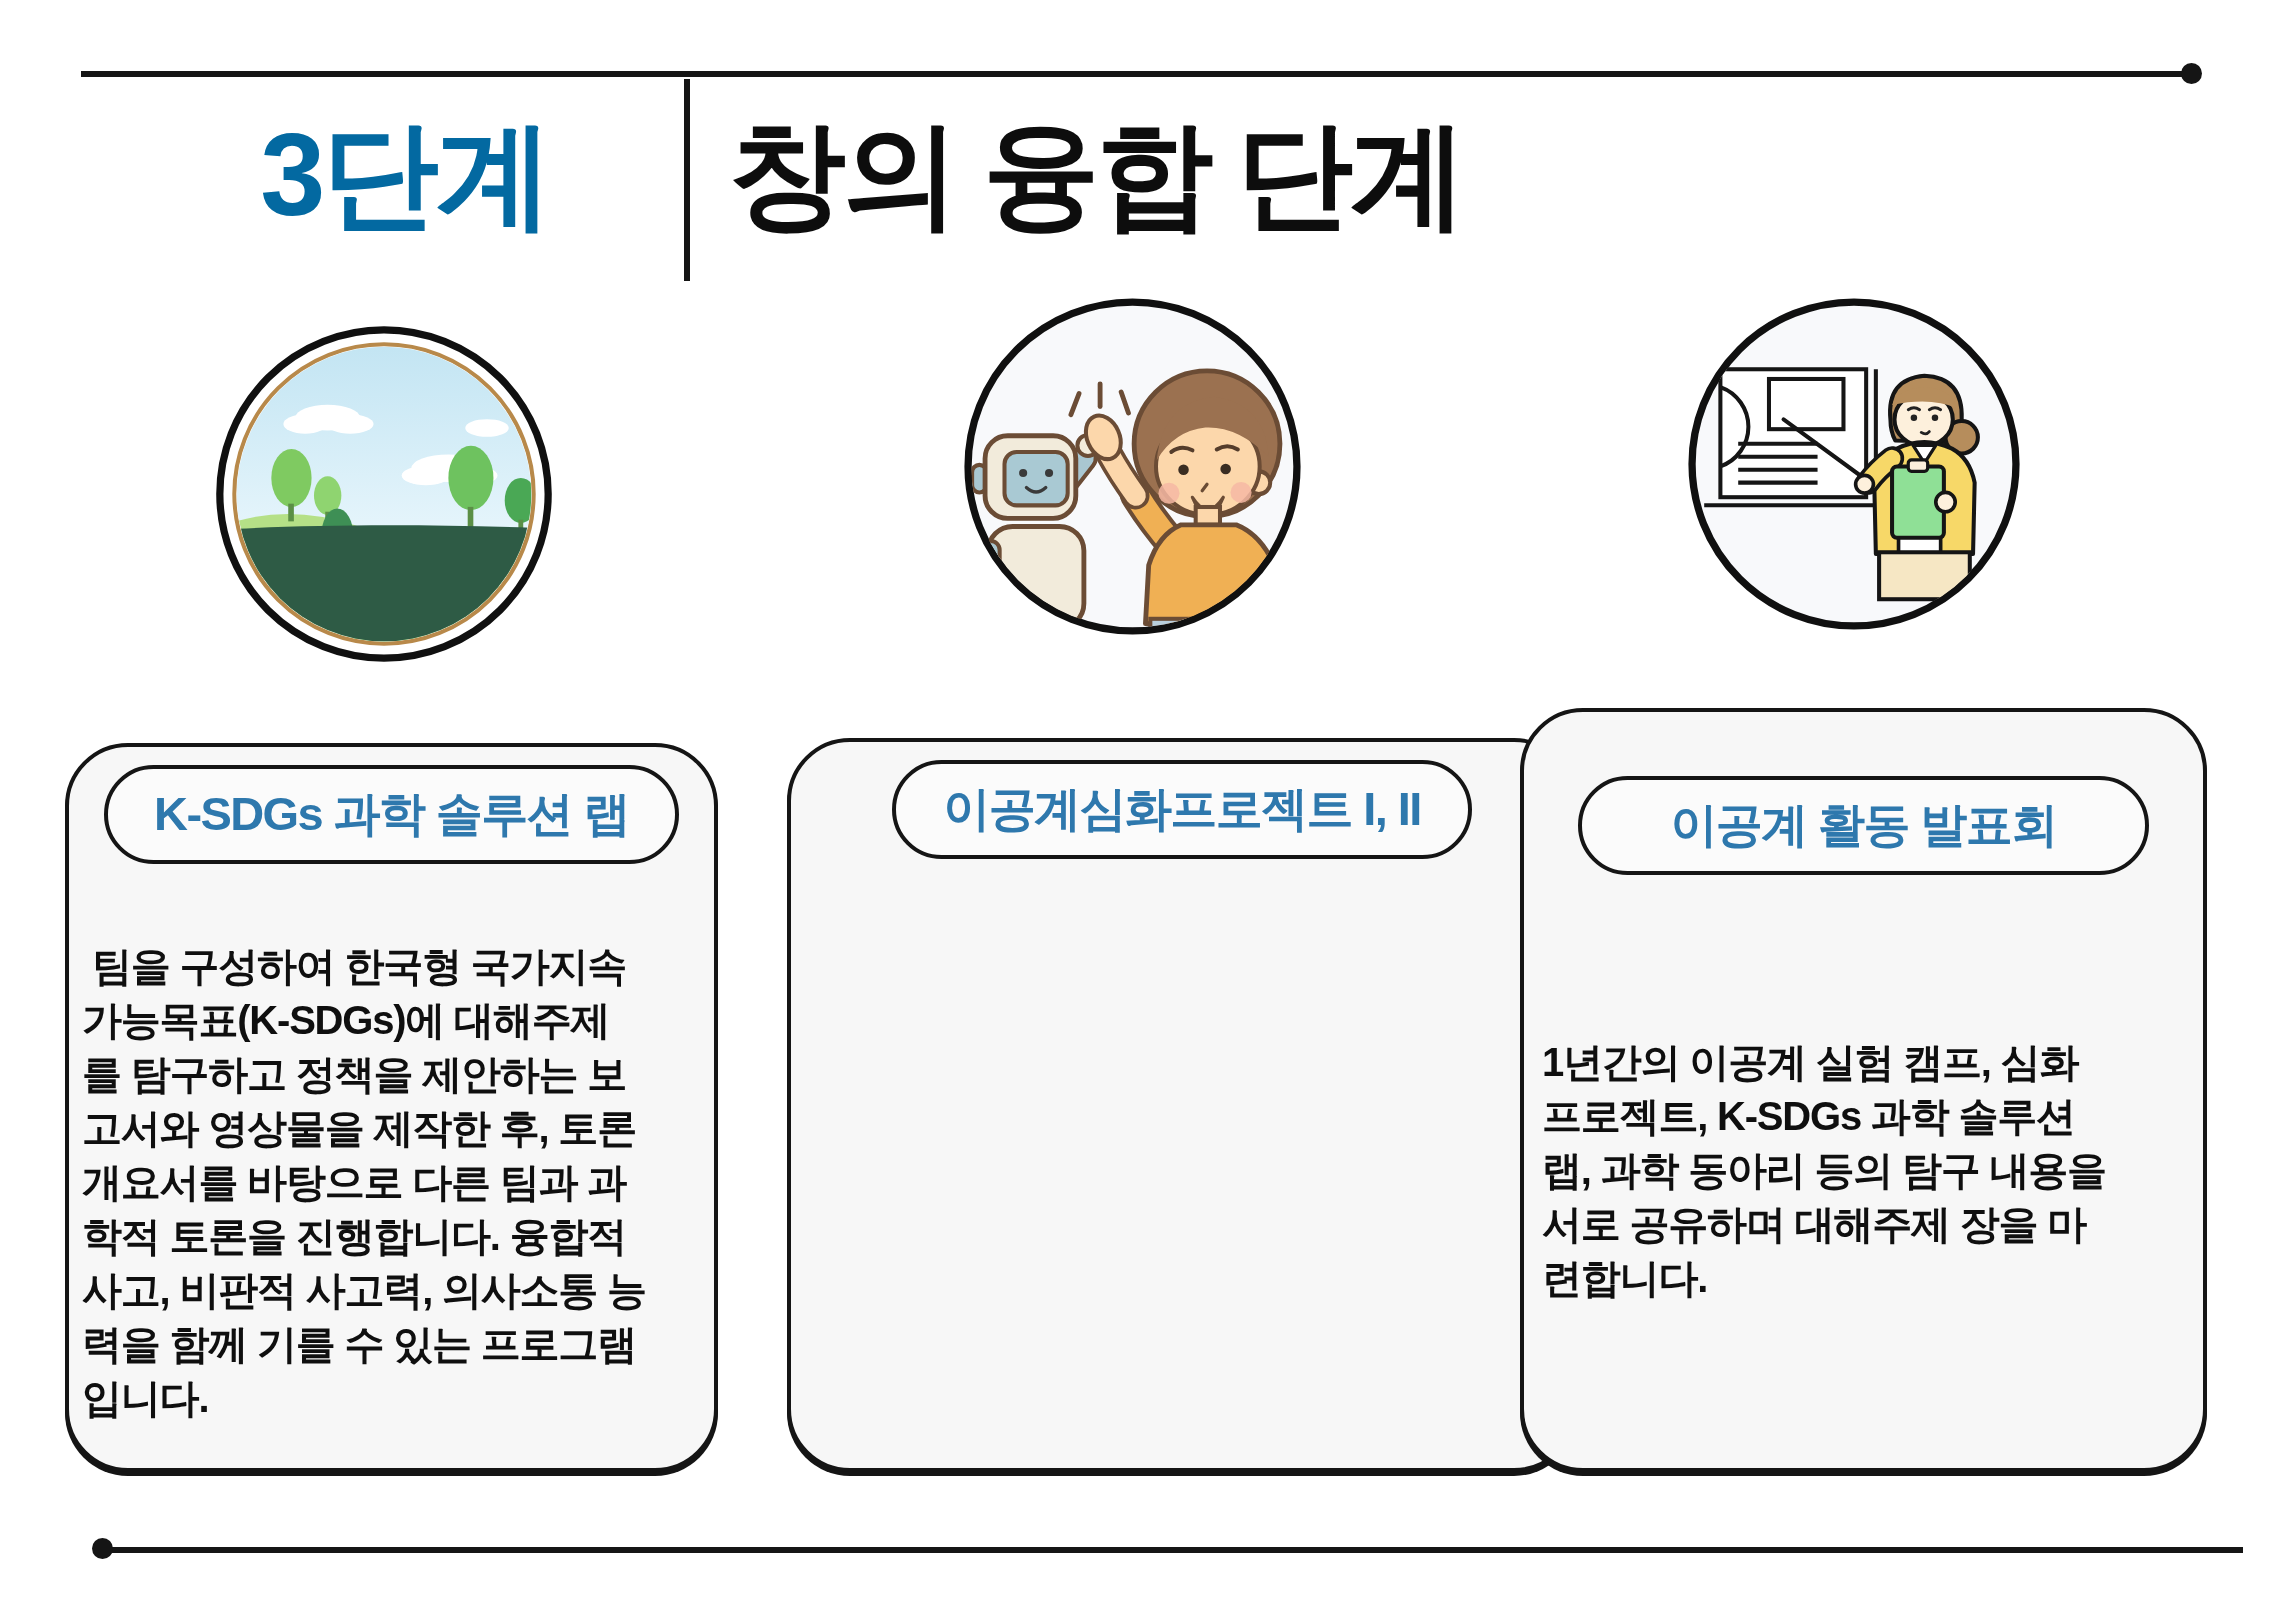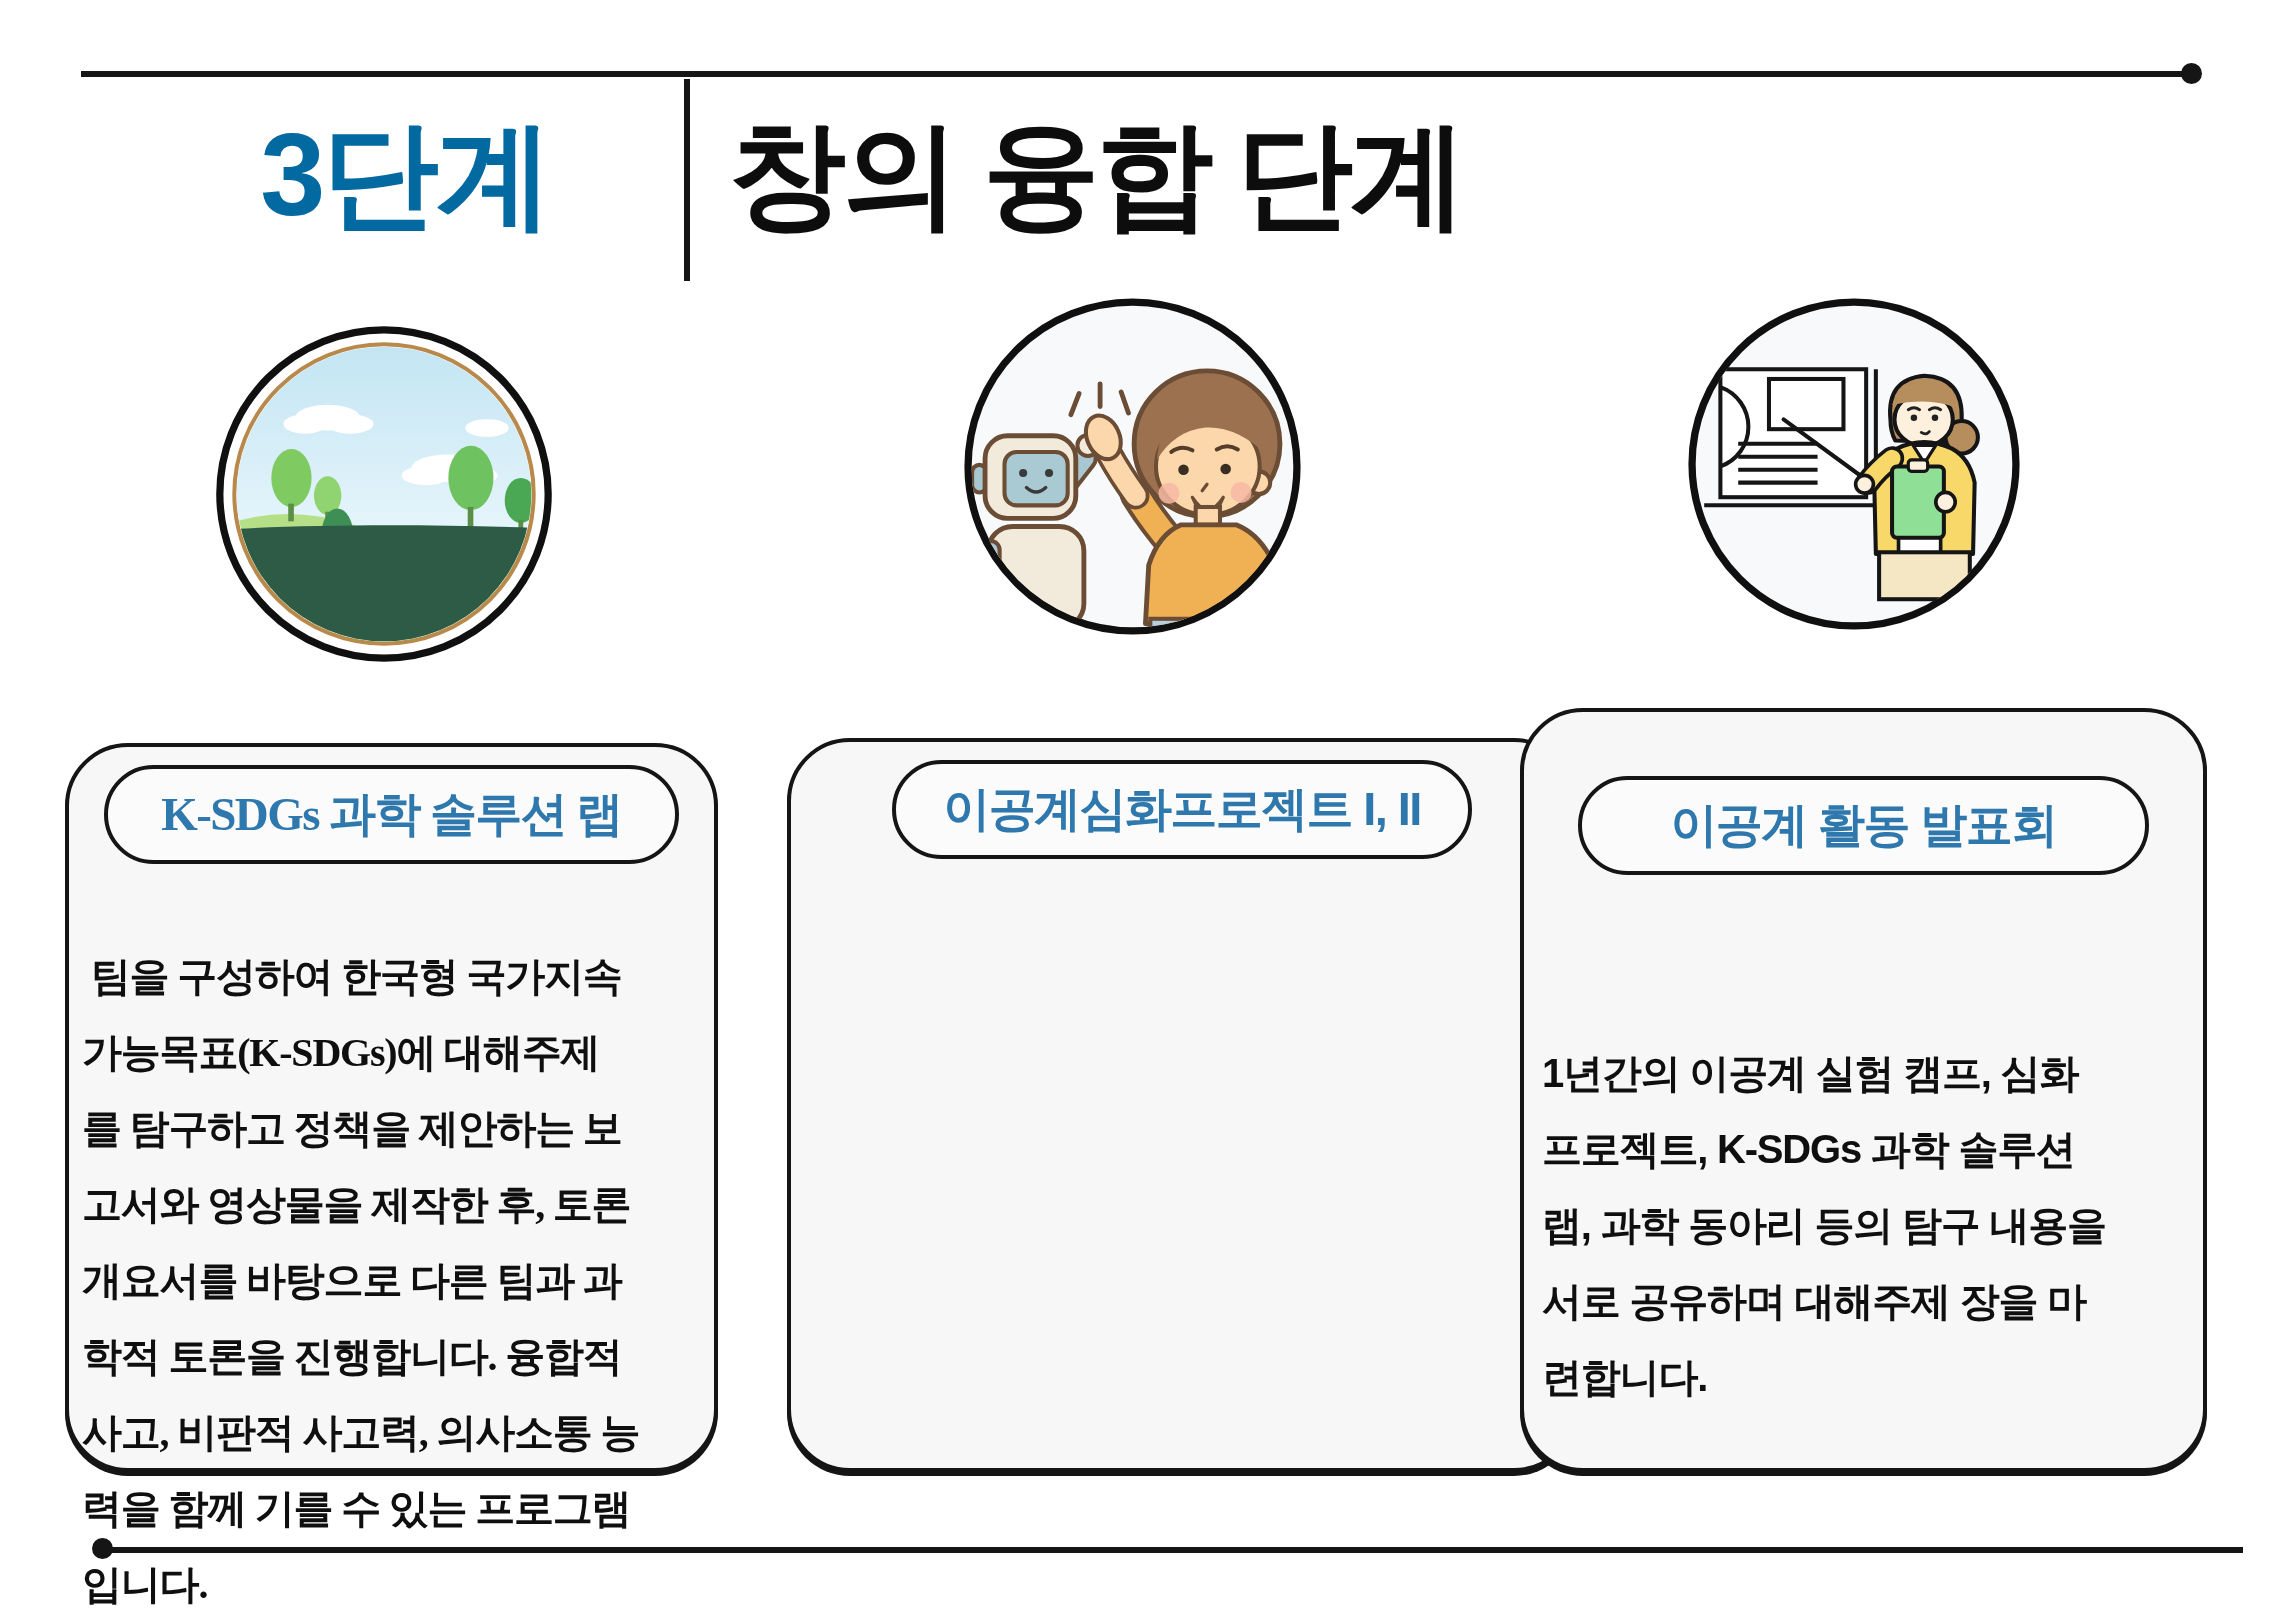--- a/index.html
+++ b/index.html
@@ -27,36 +27,36 @@
   
   .illus{position:absolute;}
   .illus-1{left:215px;top:325px;width:338px;height:338px;}
   .illus-2{left:964px;top:298px;width:337px;height:337px;}
   .illus-3{left:1688px;top:298px;width:332px;height:332px;}
   
   .card{
     position:absolute;background:#f7f7f7;border:4.9px solid #151515;border-radius:63px;
     box-shadow:0 4px 0 0 #151515;box-sizing:border-box;
   }
-  .card-1{left:65px;top:743px;width:653px;height:729px;font-family:Liberation Serif, serif;}
+  .card-1{left:65px;top:743px;width:653px;height:729px;}
   .card-2{left:787px;top:738px;width:790px;height:734px;}
   .card-3{left:1520px;top:708px;width:687px;height:764px;}
   .card-pill{
     margin:18px auto 0 auto;height:91px;border:4.9px solid #151515;border-radius:50px;
     display:flex;align-items:center;justify-content:center;box-sizing:content-box;
     background:#fbfbfb;
   }
   .card-1 .card-pill{width:567px;}
   .card-2 .card-pill{width:572px;}
   .card-3 .card-pill{width:563px;margin-top:64px;text-align:right;}
   .card-pill-text{
     font-size:47px;font-weight:800;letter-spacing:-1.6px;color:#2E78AD;white-space:nowrap;
   }
   .card-body{
-    white-space:pre-wrap;font-size:40px;line-height:76px;font-weight:600;
+    white-space:pre-wrap;font-size:40px;line-height:54px;font-weight:600;
     letter-spacing:-1.2px;color:#0f0f0f;
   }
   .card-1 .card-body{margin:75px 9.7px 0 13px;}
   .card-2 .card-body{margin:78px 8px 0 13px;}
   .card-3 .card-body{margin:160px 8px 0 18px;}
 </style>
 </head>
 <body>
 
 <div class="page">

